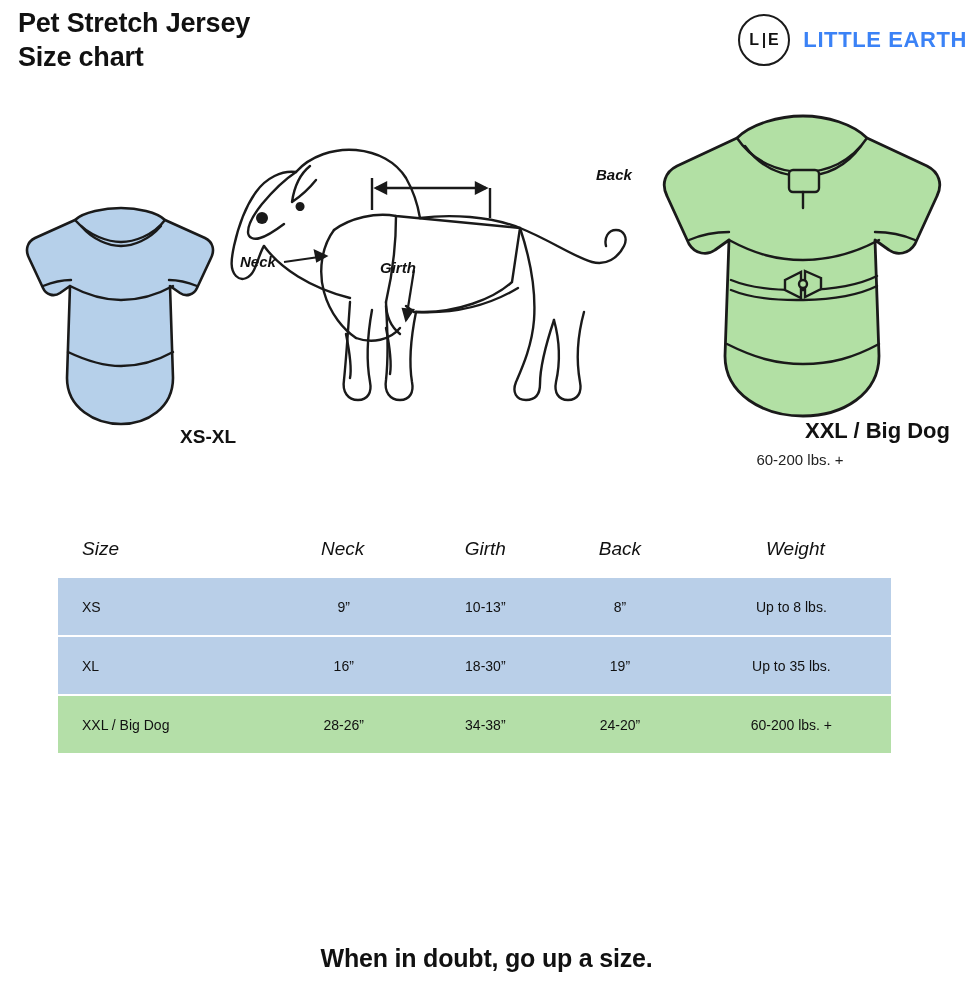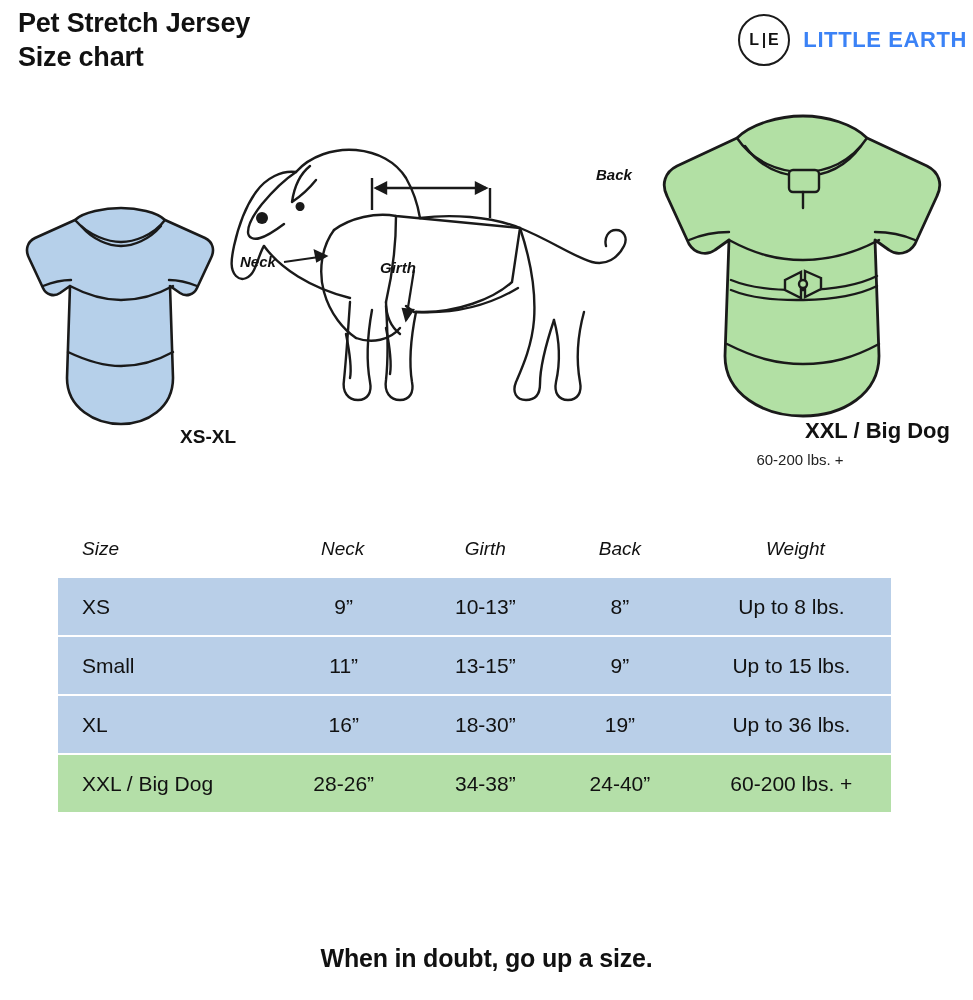--- a/index.html
+++ b/index.html
@@ -129,21 +129,21 @@
     width: 833px;
     margin-left: 40px;
   }
   table {
     border-collapse: collapse;
     width: 100%;
     table-layout: fixed;
   }
   th, td {
     height: 57px;
-    font-size: 21px;
+    font-size: 14px;
     padding: 0;
     vertical-align: middle;
     color: #111;
   }
   thead th {
     font-style: italic;
     font-weight: normal;
     background: #ffffff;
     height: 58px;
     font-size: 19px;
@@ -389,37 +389,30 @@
     </thead>
     <tbody>
       <tr class="blue">
         <td class="c1">XS</td>
         <td class="c2">9”</td>
         <td class="c3">10-13”</td>
         <td class="c4">8”</td>
         <td class="c5">Up to 8 lbs.</td>
       </tr>
       <tr class="blue">
-        <td class="c1">Small</td>
-        <td class="c2">11”</td>
-        <td class="c3">13-15”</td>
-        <td class="c4">9”</td>
-        <td class="c5">Up to 15 lbs.</td>
-      </tr>
-      <tr class="blue">
         <td class="c1">XL</td>
         <td class="c2">16”</td>
         <td class="c3">18-30”</td>
         <td class="c4">19”</td>
-        <td class="c5">Up to 36 lbs.</td>
+        <td class="c5">Up to 35 lbs.</td>
       </tr>
       <tr class="green">
         <td class="c1">XXL / Big Dog</td>
         <td class="c2">28-26”</td>
         <td class="c3">34-38”</td>
-        <td class="c4">24-40”</td>
+        <td class="c4">24-20”</td>
         <td class="c5">60-200 lbs. +</td>
       </tr>
     </tbody>
   </table>
 </div>
 
 <div class="footnote">When in doubt, go up a size.</div>
 
 </body></html>

